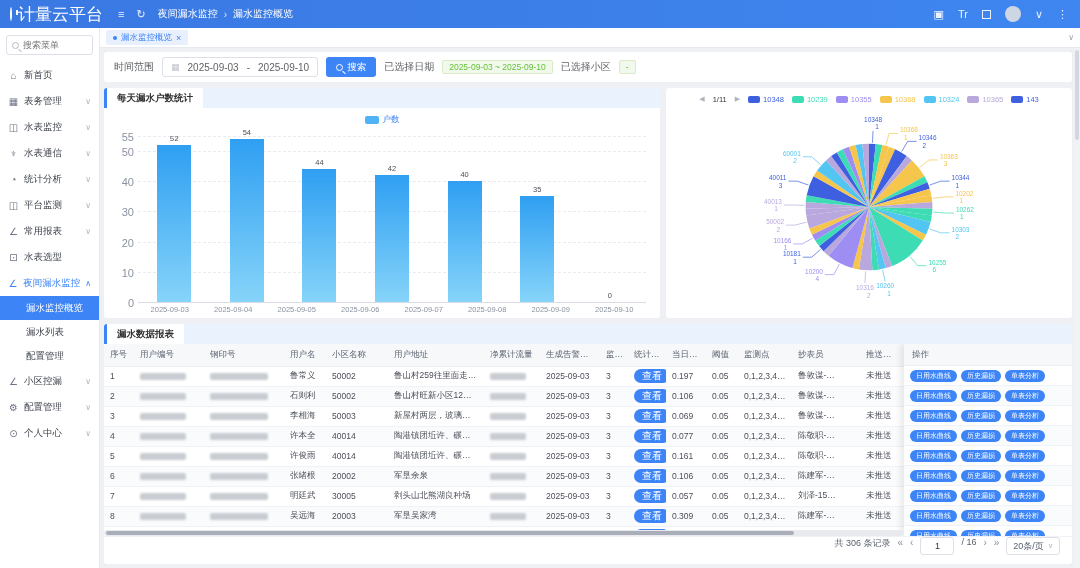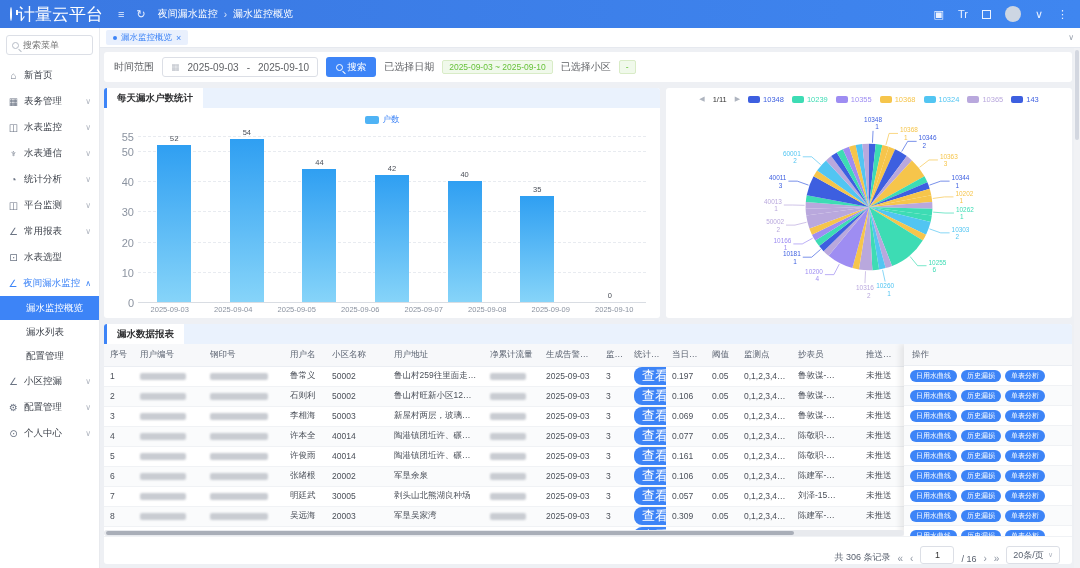--- a/index.html
+++ b/index.html
@@ -87,31 +87,31 @@
   .pie-svg-wrap { width:100%; }
 
   
   .table-card { flex:1; display:flex; flex-direction:column; min-height:0; }
   .tbl-zone { position:relative; flex:1; overflow:hidden; }
   .tbl { width:800px; border-collapse:collapse; table-layout:fixed; }
   .tbl th { background:#f7f8fa; color:#5a6270; font-weight:normal; font-size:8.5px; text-align:left; height:22px; padding:0 6px; border-bottom:1px solid #ebeef3; white-space:nowrap; overflow:hidden; text-overflow:ellipsis; }
   .tbl td { height:20px; padding:0 6px; font-size:8.5px; color:#4a4f58; border-bottom:1px solid #f0f2f5; white-space:nowrap; overflow:hidden; text-overflow:ellipsis; }
   .tbl tr:nth-child(even) td { background:#fafbfc; }
   .blurchip { display:inline-block; height:7px; border-radius:2px; background:#c9ccd2; filter:blur(1.3px); vertical-align:middle; }
-  .pill { background:#3d84f7; color:#fff; border:none; border-radius:8px; font-size:13px; padding:0 8px; cursor:pointer; white-space:nowrap; }
+  .pill { background:#3d84f7; color:#fff; border:none; border-radius:8px; font-size:10px; padding:0 8px; cursor:pointer; white-space:nowrap; }
   .funnel { display:inline-block; width:0; height:0; border-left:3px solid transparent; border-right:3px solid transparent; border-top:4px solid #aeb4bf; margin-left:3px; }
   .ops-overlay { position:absolute; top:0; right:0; width:168px; bottom:0; background:#fff; box-shadow:-4px 0 6px rgba(0,0,0,.08); }
   .ops-overlay .ohead { height:22px; background:#f7f8fa; border-bottom:1px solid #ebeef3; display:flex; align-items:center; padding:0 8px; color:#5a6270; font-size:8.5px; }
   .ops-row { height:20px; display:flex; align-items:center; gap:4px; padding:0 6px; border-bottom:1px solid #f0f2f5; }
   .ops-row:nth-child(odd) { background:#fafbfc; }
   .ops-row .pill { padding:1px 6px; font-size:7px; }
   .hscroll { position:absolute; left:0; right:168px; bottom:0; height:6px; background:#e8eaee; border-radius:3px; }
   .hscroll .thumb { position:absolute; left:2px; top:1px; height:4px; width:86%; background:#a9aeb8; border-radius:2px; }
 
-  .pager { height:28px; display:flex; align-items:flex-end; justify-content:flex-end; gap:7px; padding:0 12px; color:#5a6270; font-size:9px; border-top:1px solid #f0f2f5; }
+  .pager { height:28px; display:flex; align-items:flex-start; justify-content:flex-end; gap:7px; padding:0 12px; color:#5a6270; font-size:9px; border-top:1px solid #f0f2f5; }
   .pg-btn { color:#8b93a0; cursor:pointer; font-size:10px; background:none; border:none; }
   .pg-input { width:34px; height:18px; border:1px solid #dcdfe6; border-radius:3px; text-align:center; font-size:9px; color:#333; }
   .pg-size { height:18px; border:1px solid #dcdfe6; border-radius:3px; display:flex; align-items:center; gap:4px; padding:0 6px; cursor:pointer; color:#5a6270; }
   .vscroll { position:absolute; right:0; top:20px; bottom:0; width:6px; background:#f1f2f5; }
   .vscroll .vthumb { position:absolute; top:2px; left:1px; width:4px; height:90px; background:#d3d7e0; border-radius:2px; }
 </style>
 </head>
 <body>
 
 <div class="app">

